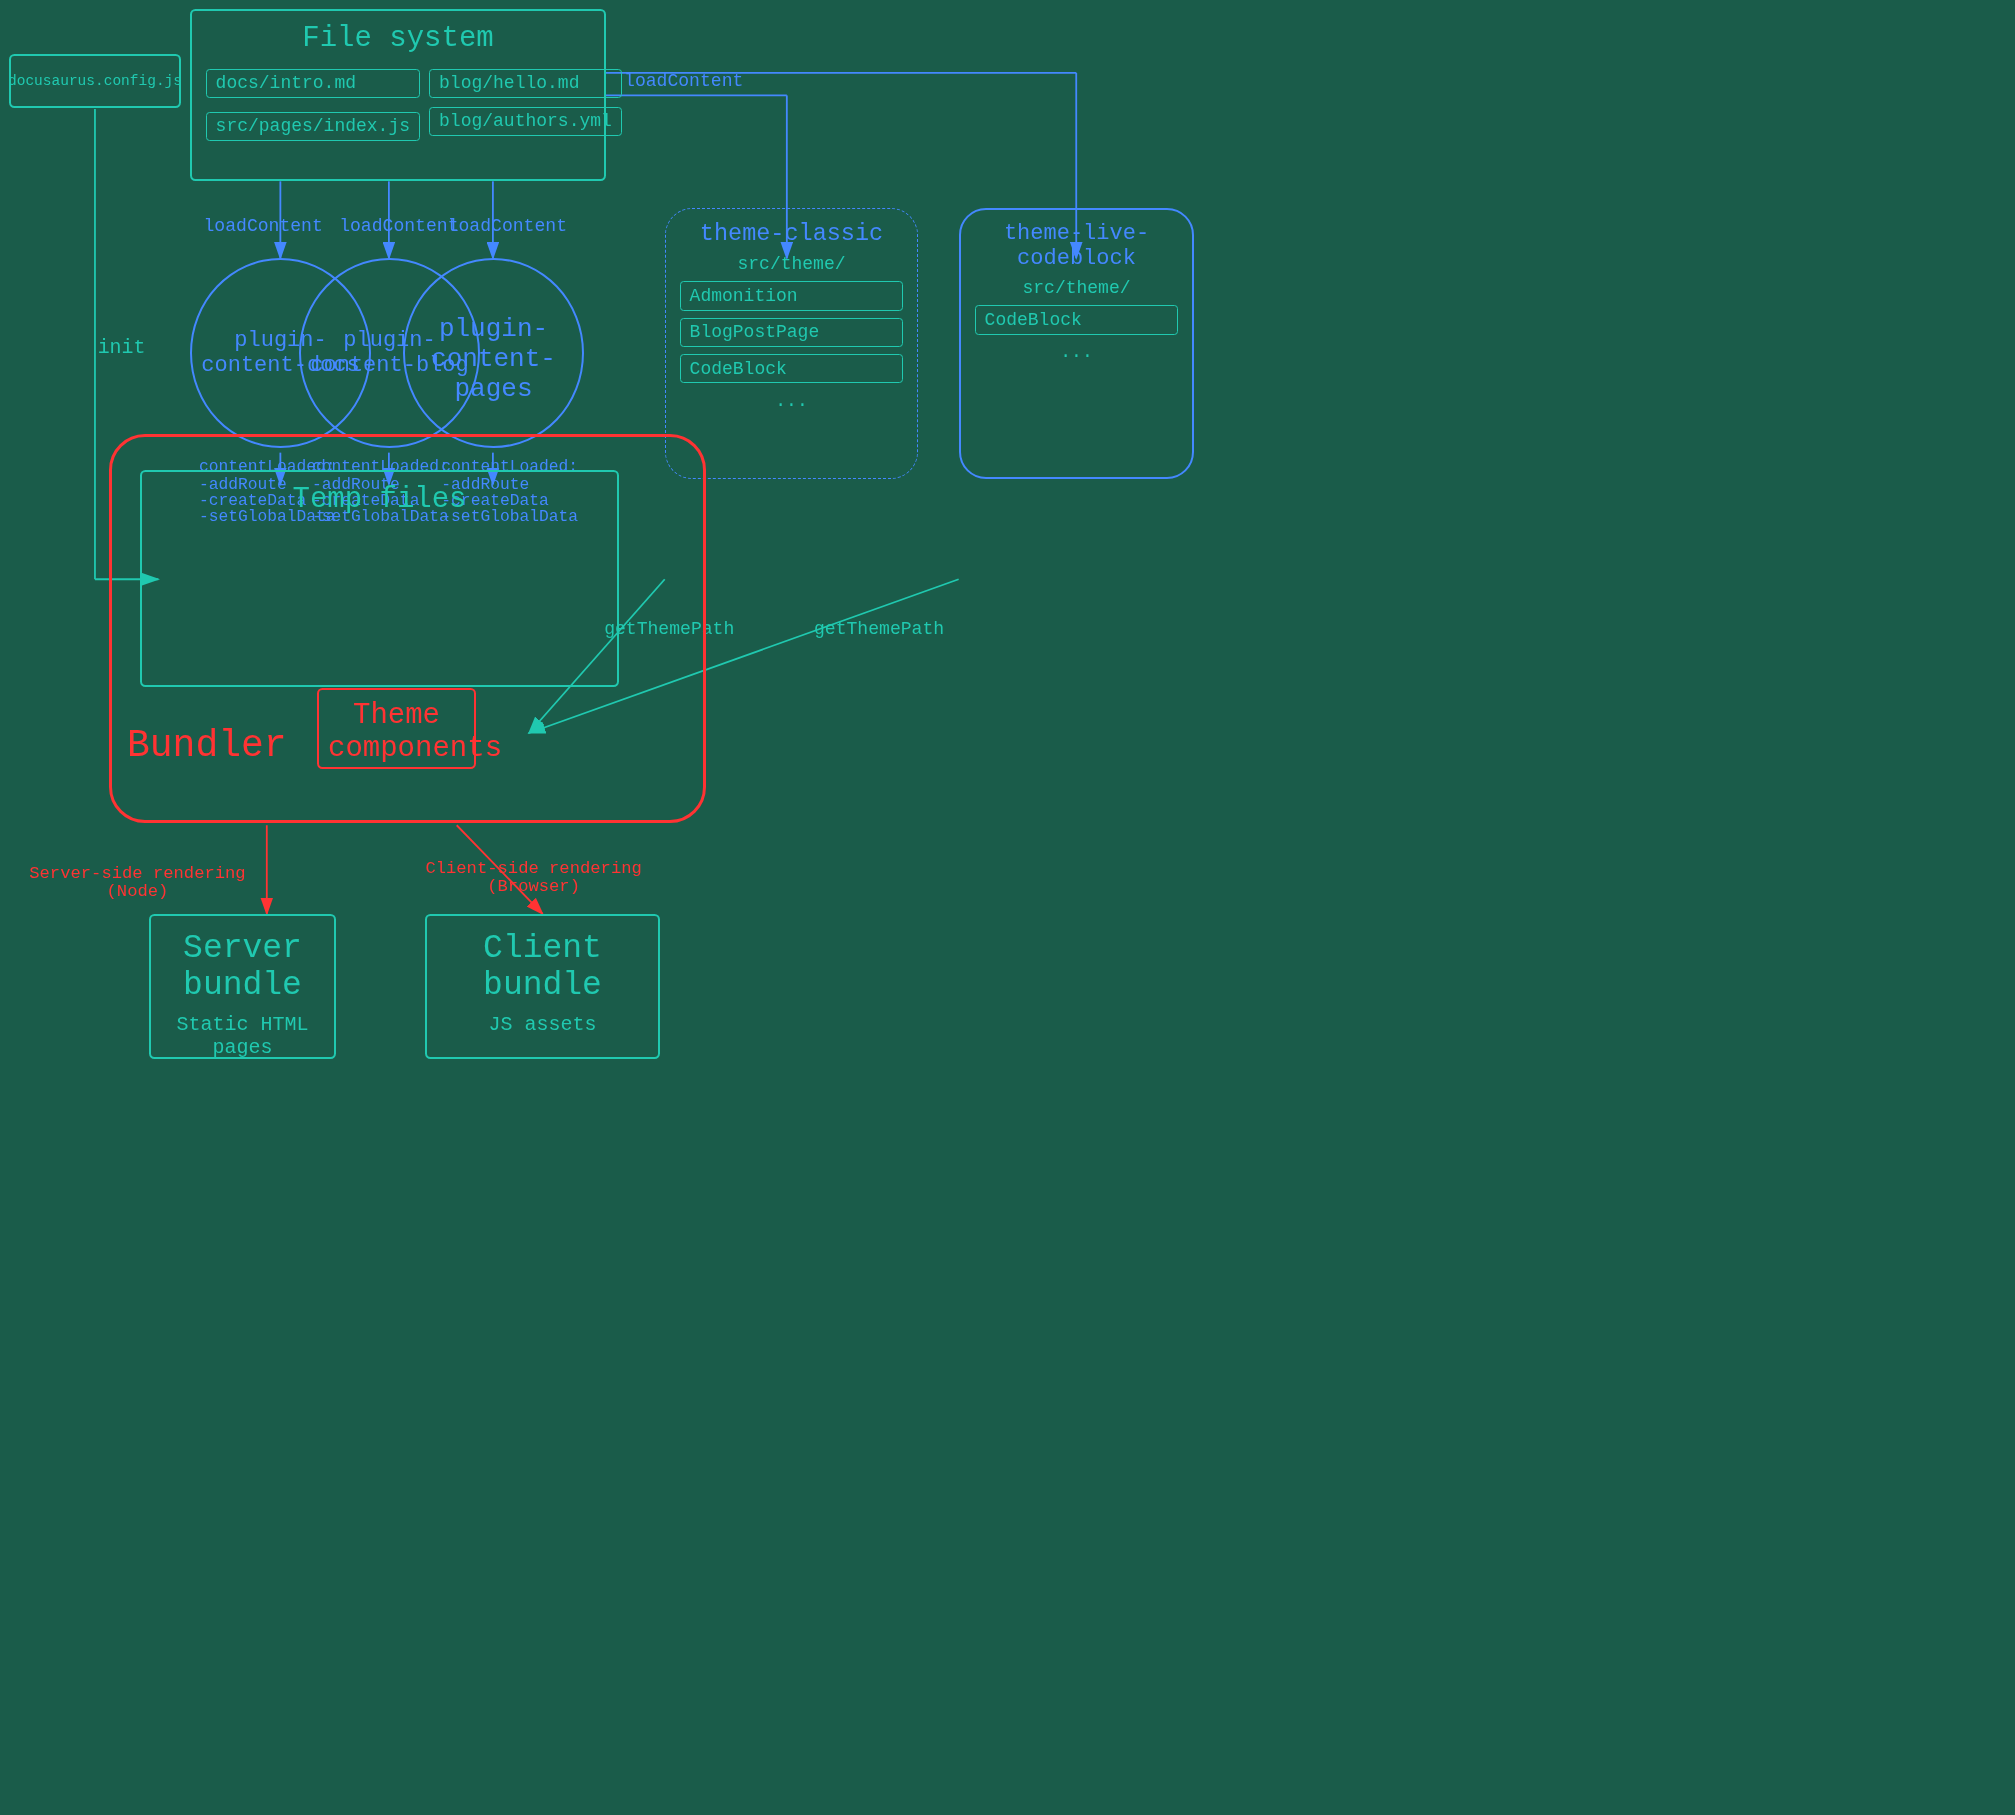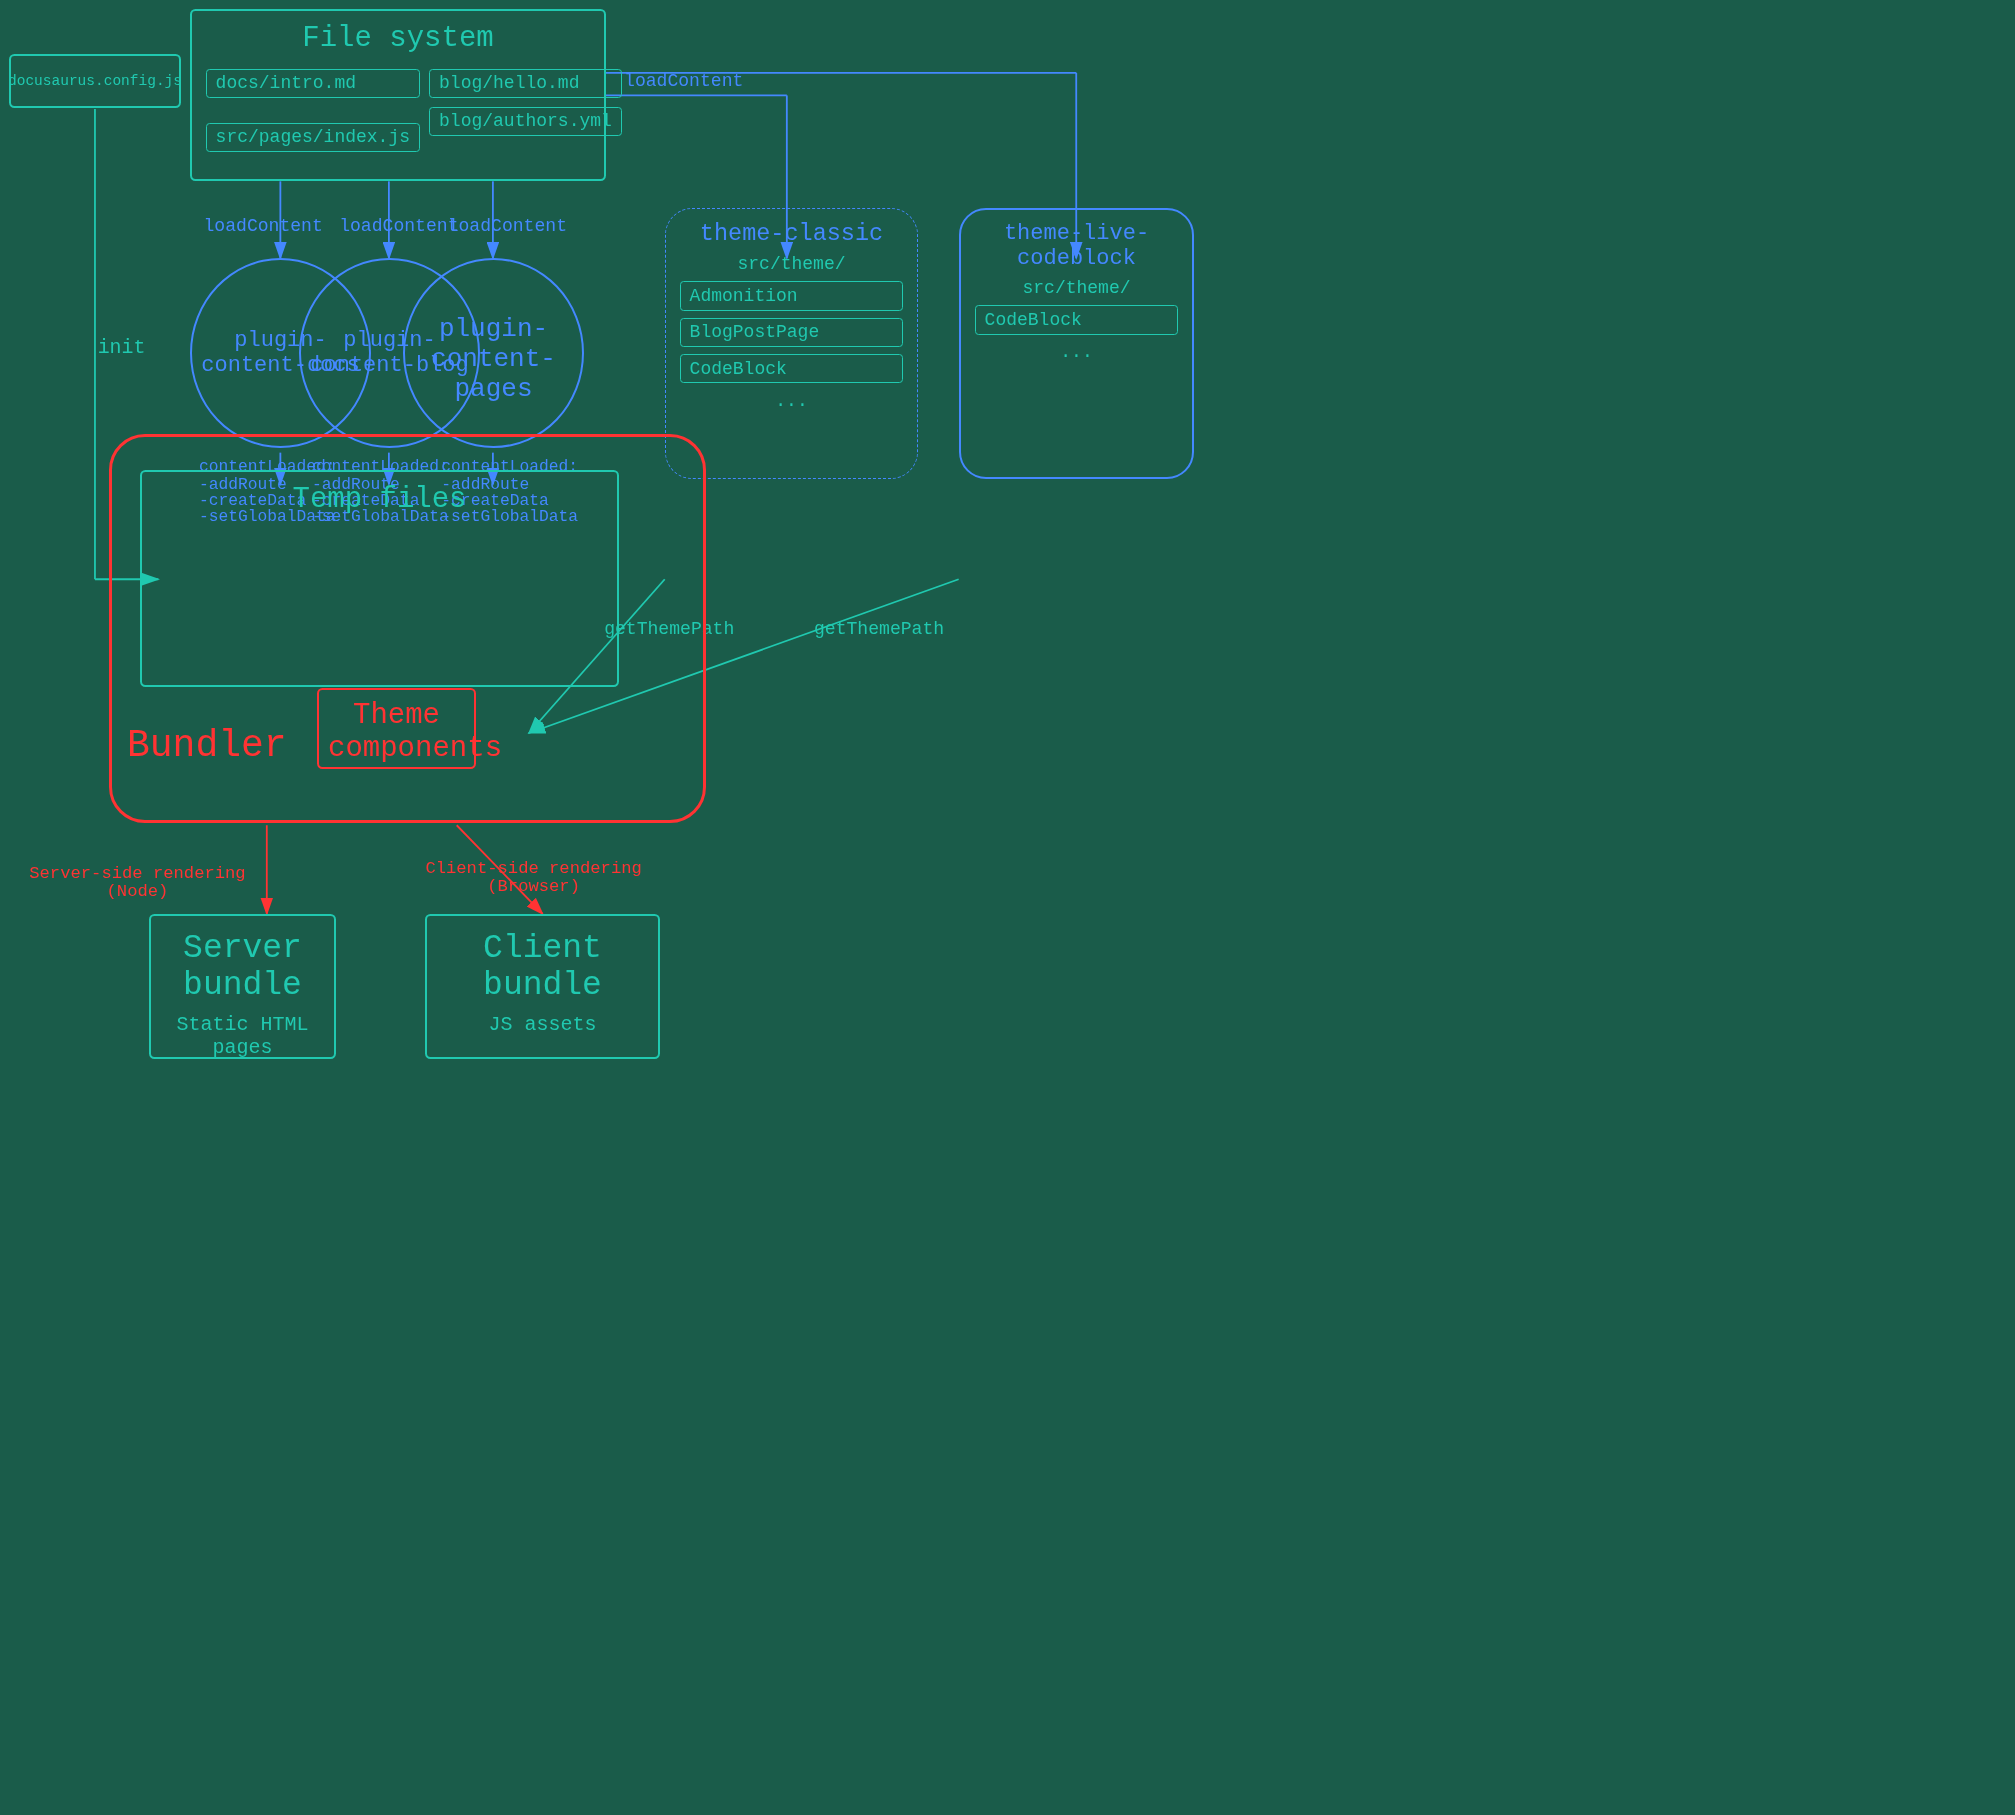--- a/index.html
+++ b/index.html
@@ -248,21 +248,21 @@
 <div class="teal-box" id="docusaurus-config" style="left:9px; top:54px; width:172px; height:54px; display:flex; align-items:center; justify-content:center;">
   <span style="font-size:14.5px; color:#20c9b0;">docusaurus.config.js</span>
 </div>
 
 <div class="teal-box" id="file-system">
   <div class="teal-box-title" style="margin: 11px 0 13.6px;">File system</div>
 
   <div style="display: grid; grid-template-columns: 1fr 1fr; gap: 9px; padding: 0 13.6px 13.6px;">
     <div class="small-teal-box" style="position:relative; left:0; top:0;">docs/intro.md</div>
     <div class="small-teal-box" style="position:relative; left:0; top:0;">blog/hello.md</div>
-    <div class="small-teal-box" style="position:relative; left:0; top:16px;">src/pages/index.js</div>
+    <div class="small-teal-box" style="position:relative; left:0; top:5px;">src/pages/index.js</div>
     <div class="small-teal-box" style="position:relative; left:0; top:0;">blog/authors.yml</div>
   </div>
 </div>
 
 <div class="plugin-circle" style="left:190px; top:258px; width:181px; height:190px;">
   <span style="white-space: pre-line; font-size:22px;">plugin-content-docs</span>
 </div>
 
 <div class="plugin-circle" style="left:299px; top:258px; width:181px; height:190px;">
   <span style="white-space: pre-line; font-size:22px;">plugin-content-blog</span>

